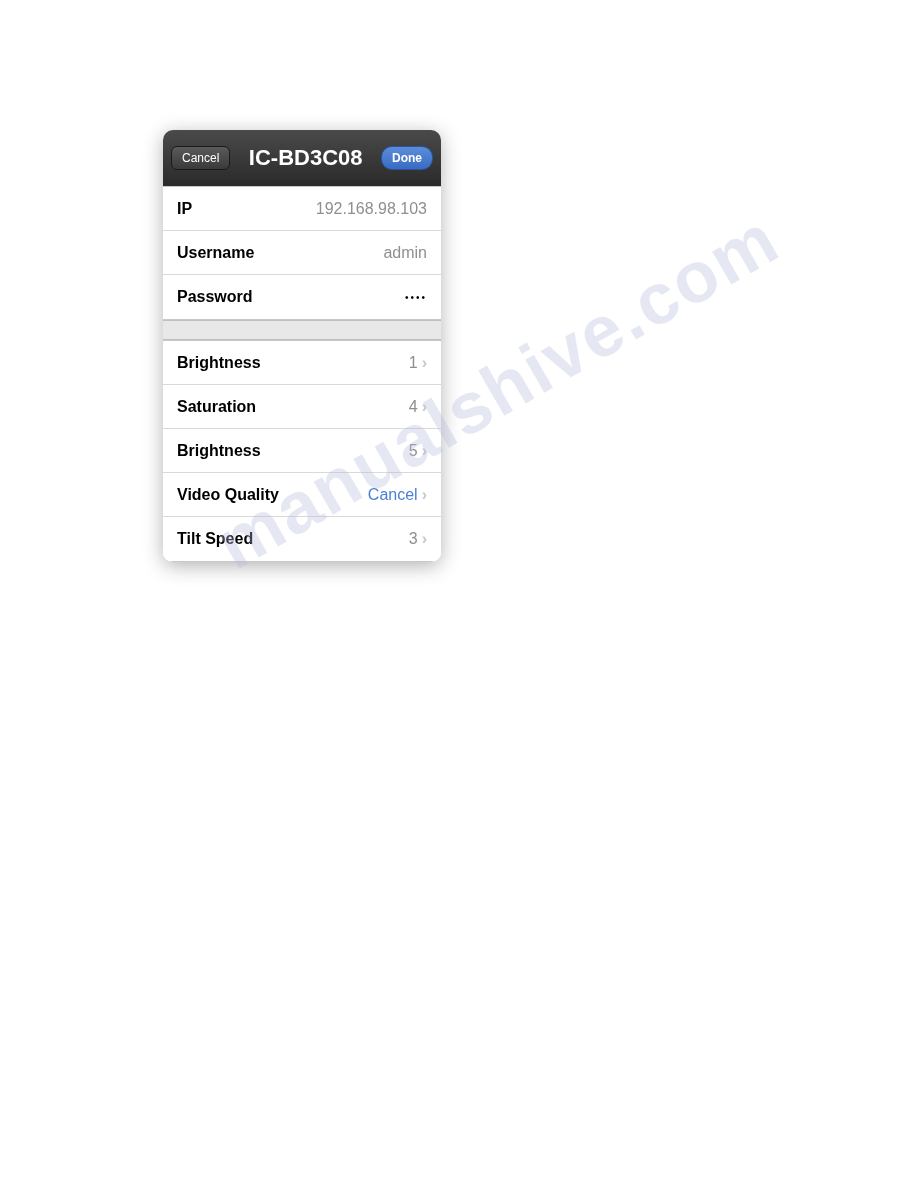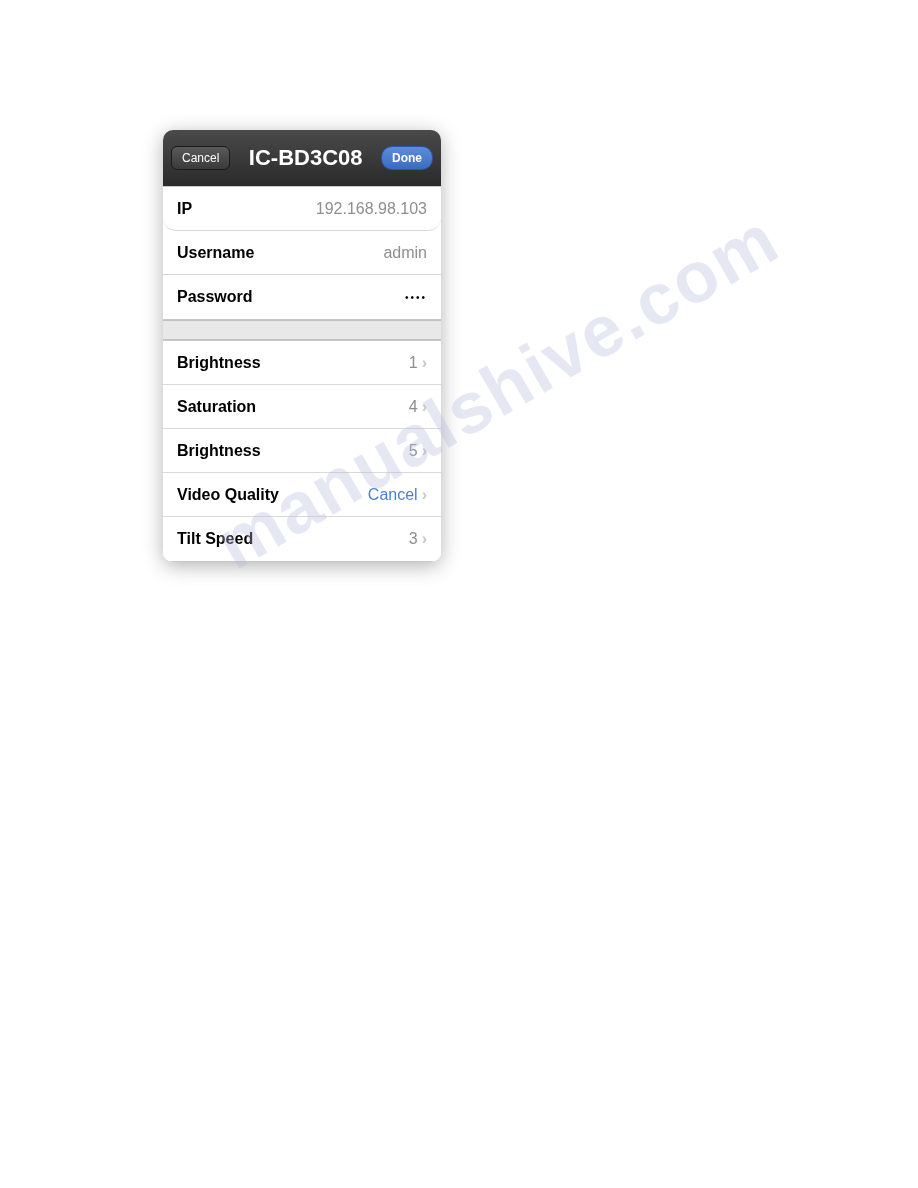--- a/index.html
+++ b/index.html
@@ -135,21 +135,20 @@
     }
 
     .chevron {
       color: #c7c7cc;
       font-size: 16px;
       font-weight: bold;
     }
 
     .first-section .row:first-child {
       border-top: none;
-      border-radius: 13px;
     }
 
     .password-dots {
       font-size: 10px;
       letter-spacing: 2px;
       color: #000000;
     }
   </style>
 </head>
 <body>

